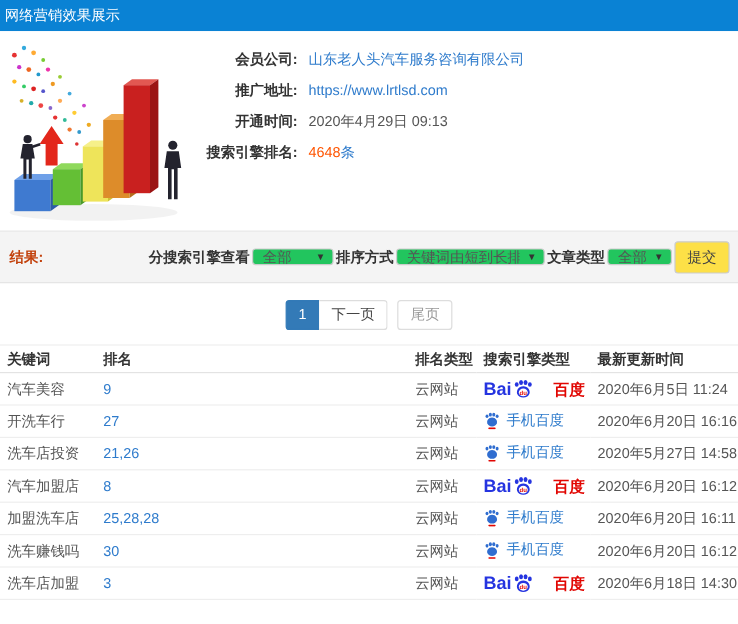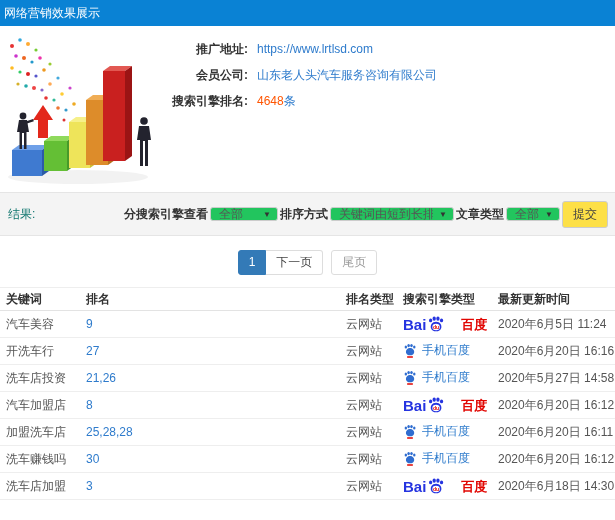--- a/index.html
+++ b/index.html
@@ -17,21 +17,21 @@
   .info-row { display:flex; height:26px; line-height:26px; }
   .info-label { width:86px; text-align:right; font-weight:bold; color:#333; }
   .info-value { margin-left:9px; color:#555; }
   a.link { color:#2e7bcc; text-decoration:none; }
   .rank-count { color:#ff5502; }
   .rank-unit { color:#2e7bcc; }
 
   
   .filterbar { height:44px; background:#f4f4f4; border-top:1px solid #e5e5e5;
     border-bottom:1px solid #e5e5e5; display:flex; align-items:center; padding:0 7px 0 8px; }
-  .result-label { font-weight:normal; color:#0f766e;text-align:right; }
+  .result-label { font-weight:bold; color:#c2410c;text-align:right; }
   .filter-controls { margin-left:auto; display:flex; align-items:center; gap:2px; }
   .filter-label { font-weight:bold; color:#333; white-space:nowrap; }
   .select { background:#22c55e; border:1px solid #ccc; border-radius:3px; height:14px;
     display:flex; align-items:center; padding:0 6px 0 8px; color:#555; cursor:pointer; }
   .select .val { flex:1; white-space:nowrap; overflow:hidden; }
   .select .caret { font-size:8px; color:#333; margin-left:6px; }
   .sel-engine { width:68px; }
   .sel-sort { width:124px; }
   .sel-article { width:54px; }
   .submit-btn { height:27px; padding:0 10px; background:#fde047; border:1px solid #ccc;
@@ -129,26 +129,30 @@
           <circle cx="70" cy="60" r="1.6" fill="#cc44cc"></circle>
         <circle cx="58" cy="80" r="1.8" fill="#ee7733"></circle>
           <circle cx="66" cy="82" r="1.6" fill="#3399cc"></circle>
         <circle cx="74" cy="76" r="1.8" fill="#eeaa22"></circle>
           <circle cx="64" cy="92" r="1.5" fill="#dd3333"></circle>
       </g>
     </svg>
   </div>
   <div class="company-info">
     <div class="info-row">
+      <span class="info-label">会员公司:</span>
+      <a class="info-value link">山东老人头汽车服务咨询有限公司</a>
+    </div>
+    <div class="info-row">
       <span class="info-label">推广地址:</span>
       <a class="info-value link">https://www.lrtlsd.com</a>
     </div>
     <div class="info-row">
-      <span class="info-label">会员公司:</span>
-      <a class="info-value link">山东老人头汽车服务咨询有限公司</a>
+      <span class="info-label">开通时间:</span>
+      <span class="info-value">2020年4月29日 09:13</span>
     </div>
     <div class="info-row">
       <span class="info-label">搜索引擎排名:</span>
       <span class="info-value">
         <span class="rank-count">4648</span><span class="rank-unit">条</span>
       </span>
     </div>
   </div>
 </div>
 

